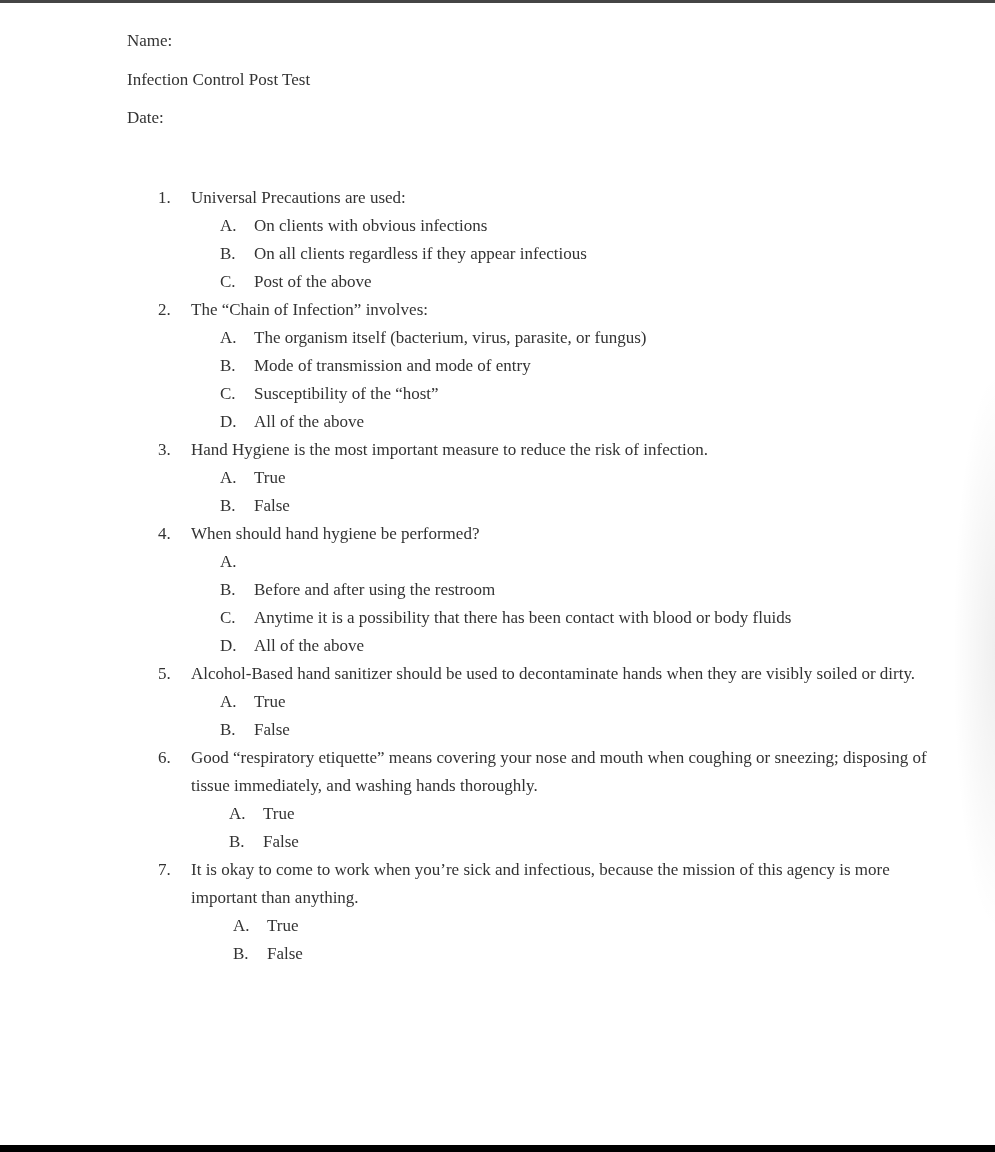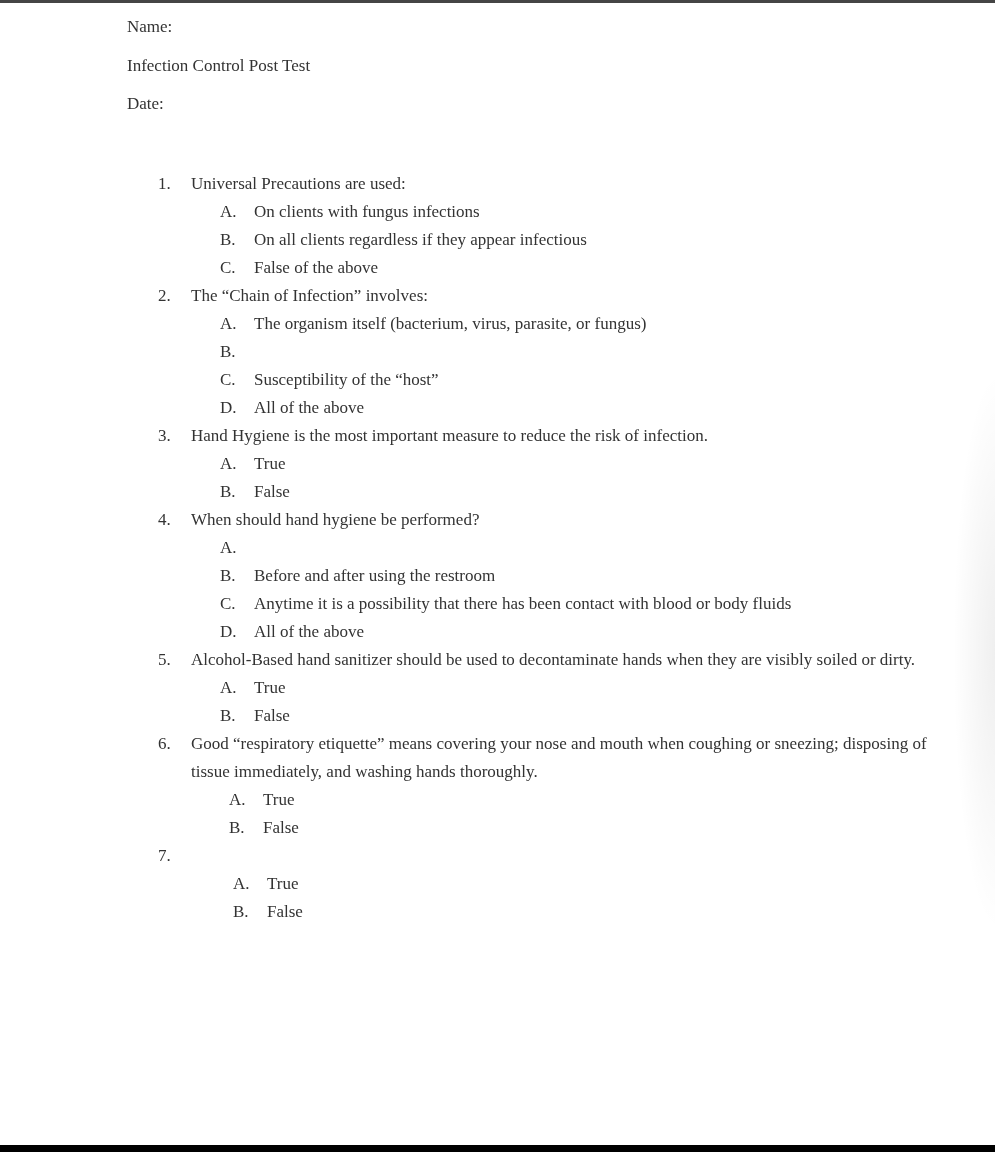--- a/index.html
+++ b/index.html
@@ -31,21 +31,21 @@
     position: absolute;
     top: 352px;
     right: 0;
     width: 40px;
     height: 650px;
     pointer-events: none;
     background: radial-gradient(ellipse 58px 360px at 108% 46%,
                 rgba(0,0,0,0.065), rgba(0,0,0,0.0) 78%);
   }
   .document {
-    padding: 5px 0 0 127px;
+    padding: 19px 0 0 127px;
   }
   .header p {
     margin: 0;
     font-size: 17px;
     line-height: 38.5px;
     white-space: pre;
   }
   .questions {
     margin-top: 46px;
     font-size: 17px;
@@ -90,48 +90,49 @@
   </div>
   <div class="questions" id="questions">
   <div class="question">
     <div class="q-row">
       <span class="q-num">1.</span>
       <span class="q-text">Universal Precautions are used:</span>
     </div>
     <div class="options">
   <div class="option">
     <span class="opt-letter">A.</span>
-    <span class="opt-label">On clients with fungus infections</span>
+    <span class="opt-label">On clients with obvious infections</span>
   </div>
 
   <div class="option">
     <span class="opt-letter">B.</span>
     <span class="opt-label">On all clients regardless if they appear infectious</span>
   </div>
 
   <div class="option">
     <span class="opt-letter">C.</span>
-    <span class="opt-label">False of the above</span>
+    <span class="opt-label">Post of the above</span>
   </div>
 </div>
   </div>
 
   <div class="question">
     <div class="q-row">
       <span class="q-num">2.</span>
       <span class="q-text">The “Chain of Infection” involves:</span>
     </div>
     <div class="options">
   <div class="option">
     <span class="opt-letter">A.</span>
     <span class="opt-label">The organism itself (bacterium, virus, parasite, or fungus)</span>
   </div>
 
   <div class="option">
     <span class="opt-letter">B.</span>
+    <span class="opt-label">Mode of transmission and mode of entry</span>
   </div>
 
   <div class="option">
     <span class="opt-letter">C.</span>
     <span class="opt-label">Susceptibility of the “host”</span>
   </div>
 
   <div class="option">
     <span class="opt-letter">D.</span>
     <span class="opt-label">All of the above</span>
@@ -216,20 +217,21 @@
   <div class="option">
     <span class="opt-letter">B.</span>
     <span class="opt-label">False</span>
   </div>
 </div>
   </div>
 
   <div class="question">
     <div class="q-row">
       <span class="q-num">7.</span>
+      <span class="q-text">It is okay to come to work when you’re sick and infectious, because the mission of this agency is more important than anything.</span>
     </div>
     <div class="options">
   <div class="option">
     <span class="opt-letter">A.</span>
     <span class="opt-label">True</span>
   </div>
 
   <div class="option">
     <span class="opt-letter">B.</span>
     <span class="opt-label">False</span>

